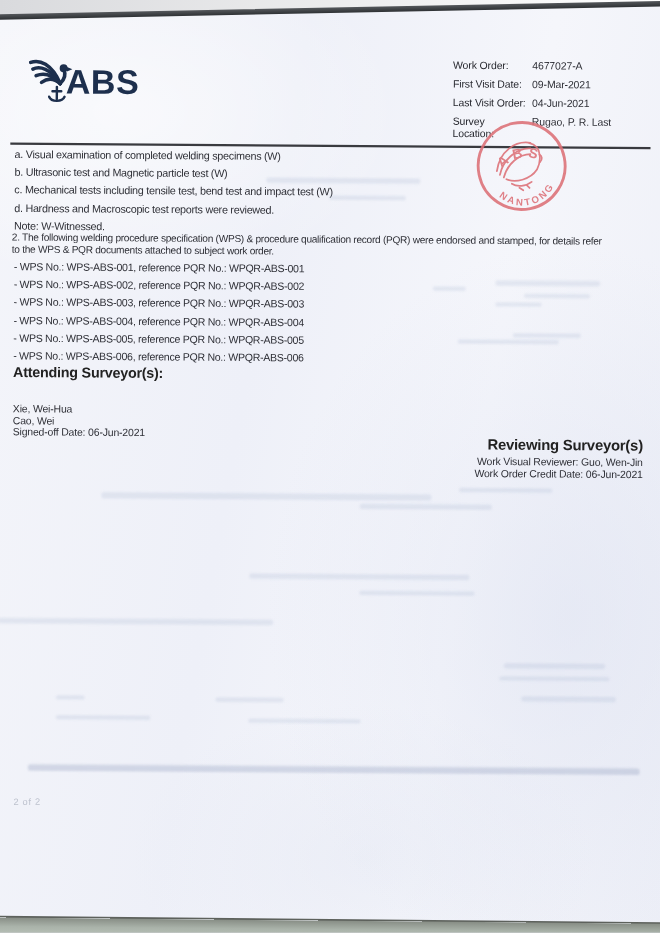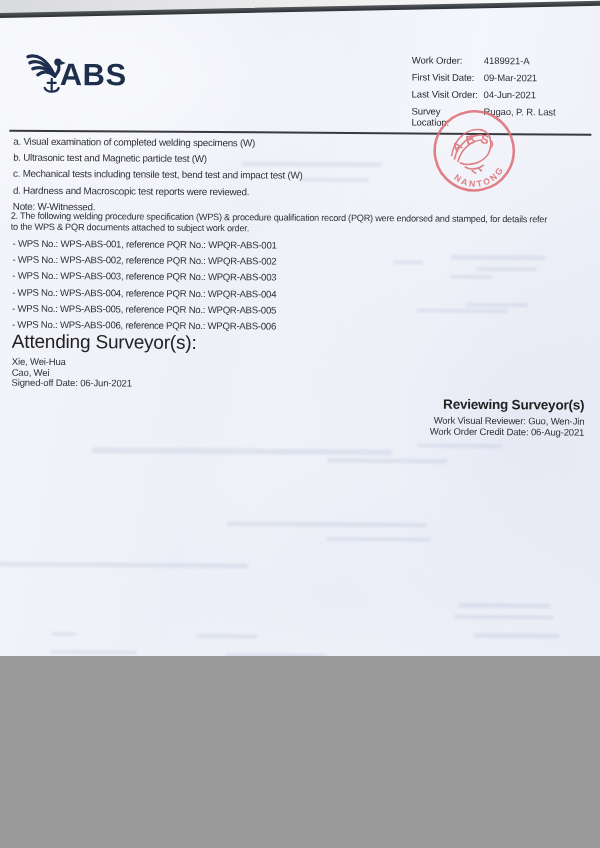--- a/index.html
+++ b/index.html
@@ -1,17 +1,17 @@
 <!DOCTYPE html>
 <html><head>
 <meta charset="utf-8">
 <style>
   html,body{margin:0;padding:0;background:#9a9a9a;}
   .scan{
-    position:relative;width:600px;height:656px;overflow:hidden;
+    position:relative;width:600px;height:848px;overflow:hidden;
     background:
       radial-gradient(ellipse 420px 260px at 18% 12%, rgba(255,255,255,.55), rgba(255,255,255,0) 62%),
       radial-gradient(ellipse 420px 520px at 86% 66%, rgba(219,224,240,.5), rgba(219,224,240,0) 65%),
       radial-gradient(ellipse 300px 200px at 55% 92%, rgba(226,230,242,.45), rgba(226,230,242,0) 70%),
       linear-gradient(100deg,#f4f5fa 0%,#eef0f8 38%,#f5f6fb 68%,#edeff7 100%);
     font-family:"Liberation Sans", sans-serif;color:#2f3037;
   }
   .paper{position:absolute;inset:0;transform:rotate(.4deg);transform-origin:60px 40px;}
 
   
@@ -45,21 +45,21 @@
   .list-abcd{position:absolute;left:14px;top:133px;font-size:9.8px;letter-spacing:-.25px;}
   .list-abcd div{height:16.4px;display:flex;align-items:center;}
   .note-line{position:absolute;left:14px;top:198px;height:16.4px;display:flex;align-items:center;
     font-size:9.8px;letter-spacing:-.25px;}
   .para2{position:absolute;left:12px;top:211px;width:586px;font-size:9.2px;
     letter-spacing:-.25px;line-height:11.2px;white-space:pre-line;}
   .wps-list{position:absolute;left:14px;top:235px;font-size:9.6px;letter-spacing:-.25px;}
   .wps-list div{height:16.3px;display:flex;align-items:center;}
 
   .attending{position:absolute;left:14px;top:331px;}
-  .attending .sec-h{font-size:19px;font-weight:normal;letter-spacing:-.2px;color:#222;margin-bottom:4px;}
+  .attending .sec-h{font-size:13px;font-weight:bold;letter-spacing:-.2px;color:#222;margin-bottom:22px;}
   .attending .sec-line{font-size:9.5px;line-height:10.6px;letter-spacing:-.15px;}
 
   .reviewing{position:absolute;right:13px;top:394px;text-align:right;}
   .reviewing .sec-h{font-size:13.5px;font-weight:bold;letter-spacing:-.2px;color:#222;margin-bottom:4px;}
   .reviewing .sec-line{font-size:9.5px;line-height:10.6px;letter-spacing:-.15px;}
 
   .footer-page{position:absolute;left:17px;top:724px;font-size:8.5px;color:#b4b9c6;
     letter-spacing:.6px;opacity:.85;transform:rotate(-1deg);}
 
   
@@ -89,21 +89,21 @@
           <path d="M22 33 h8"></path>
           <path d="M19 38 c2 5 12 5 14 0"></path>
         </g>
       </svg>
       <span class="logo-text">ABS</span>
     </div>
 
     <div class="hdr">
       <div class="hdr-row">
         <div class="hdr-label">Work Order:</div>
-        <div class="hdr-value">4189921-A</div>
+        <div class="hdr-value">4677027-A</div>
       </div>
       <div class="hdr-row">
         <div class="hdr-label">First Visit Date:</div>
         <div class="hdr-value">09-Mar-2021</div>
       </div>
       <div class="hdr-row">
         <div class="hdr-label">Last Visit Order:</div>
         <div class="hdr-value">04-Jun-2021</div>
       </div>
       <div class="hdr-row">
@@ -138,21 +138,21 @@
     <div class="attending">
       <div class="sec-h">Attending Surveyor(s):</div>
       <div class="sec-line">Xie, Wei-Hua</div>
       <div class="sec-line">Cao, Wei</div>
       <div class="sec-line">Signed-off Date: 06-Jun-2021</div>
     </div>
 
     <div class="reviewing">
       <div class="sec-h">Reviewing Surveyor(s)</div>
       <div class="sec-line">Work Visual Reviewer: Guo, Wen-Jin</div>
-      <div class="sec-line">Work Order Credit Date: 06-Aug-2021</div>
+      <div class="sec-line">Work Order Credit Date: 06-Jun-2021</div>
     </div>
 
     <div class="footer-page">2 of 2</div>
 
     <svg class="stamp" width="94" height="94" viewBox="0 0 94 94">
       <defs>
         <path id="arcTop" d="M 20 58 A 29 29 0 0 1 74 58"></path>
         <path id="arcBot" d="M 15 51 A 32 32 0 0 0 79 51"></path>
       </defs>
       <circle cx="47" cy="47" r="39.5" fill="none" stroke="#dd7077" stroke-width="2.6"></circle>

